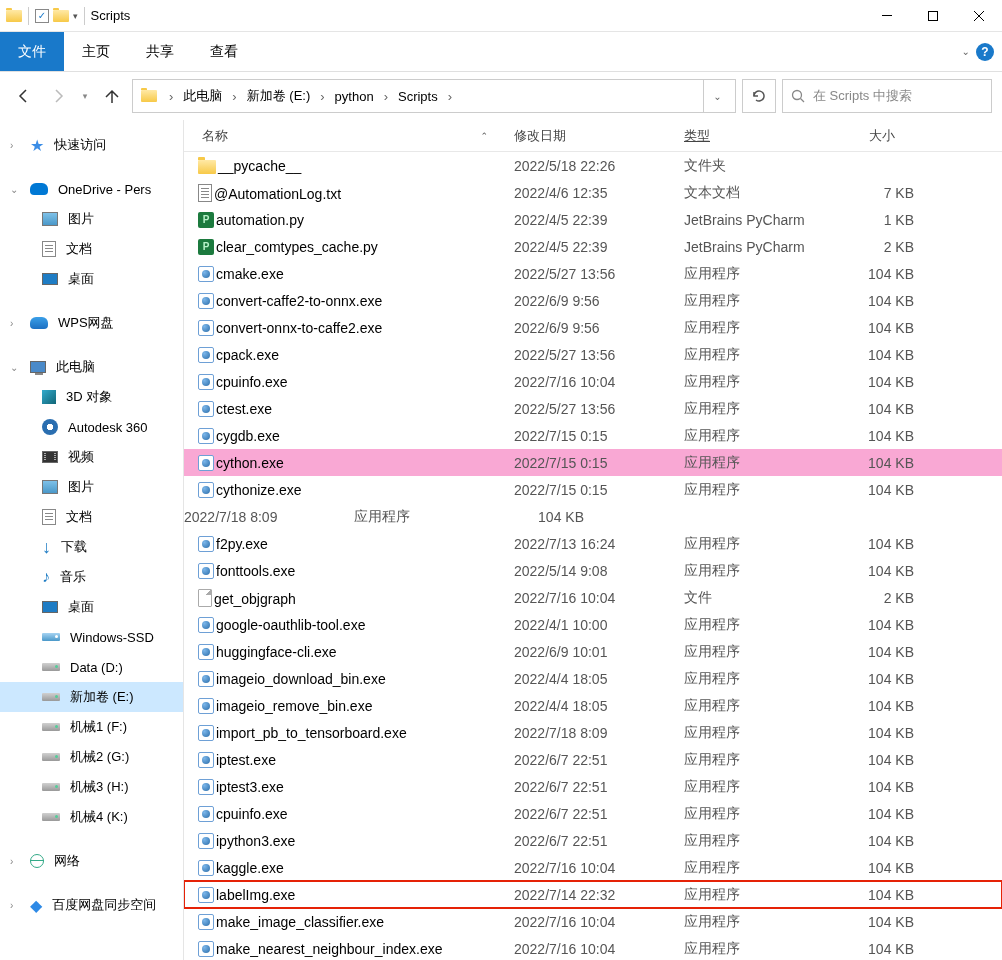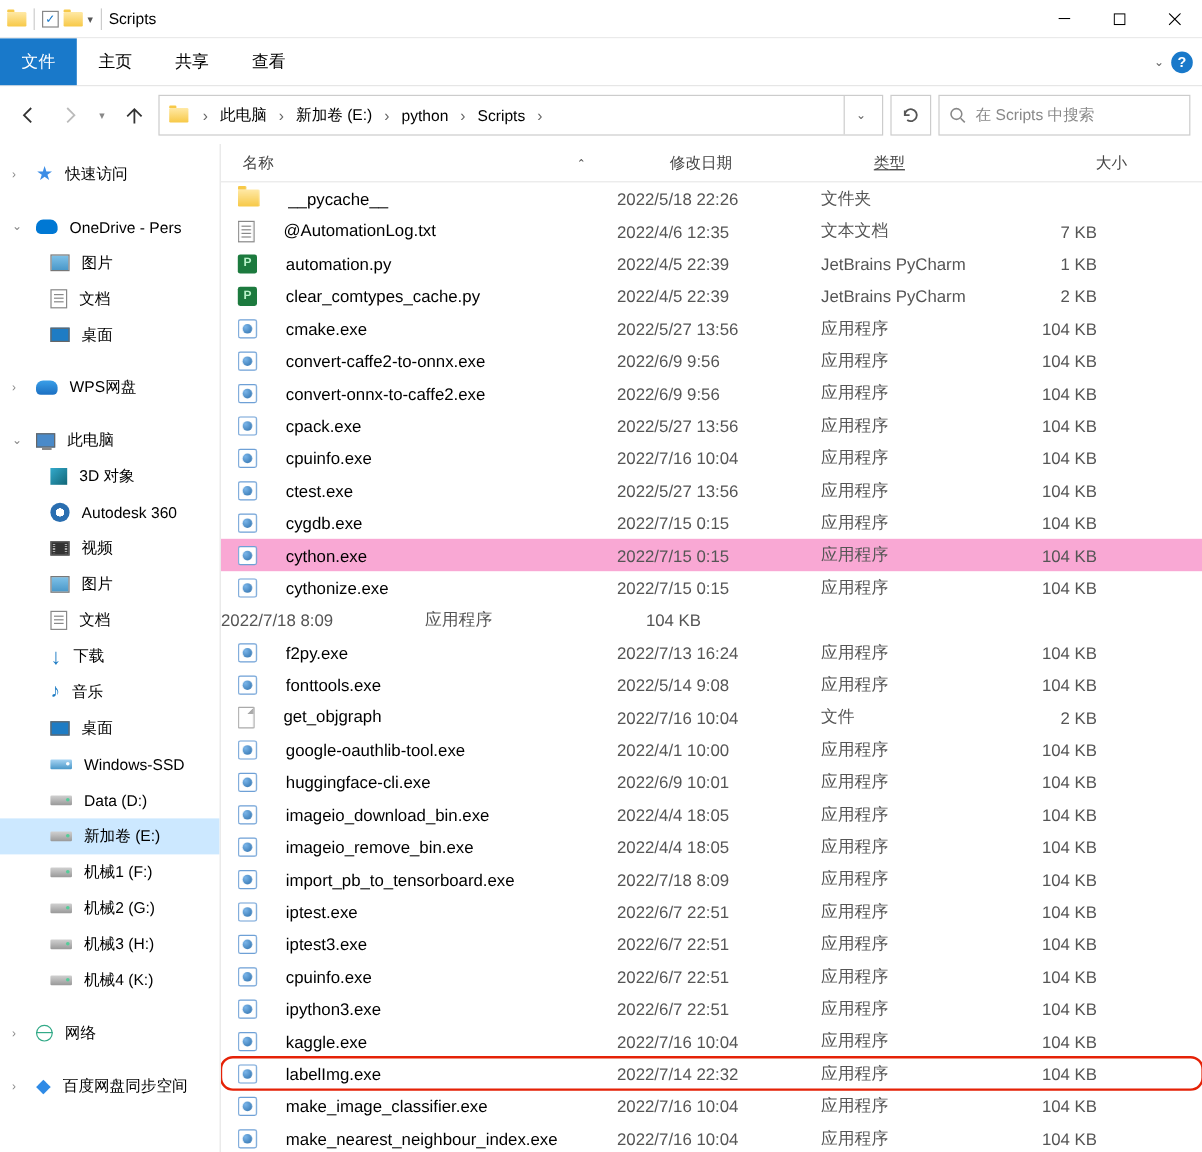--- a/index.html
+++ b/index.html
@@ -39,33 +39,33 @@
   .side-item { display: flex; align-items: center; height: 30px; padding-left: 22px; gap: 10px; }
   .side-item.root { padding-left: 10px; font-weight: 400; }
   .side-item.selected { background: #cce8ff; }
   .side-label { white-space: nowrap; overflow: hidden; text-overflow: ellipsis; }
   .side-caret { width: 10px; color: #888; font-size: 10px; }
   
   
   .content { flex: 1; overflow: auto; }
   .columns-header { display: flex; height: 32px; align-items: center; border-bottom: 1px solid #e8e8e8; color: #444; font-size: 13px; position: sticky; top: 0; background: #fff; }
   .col-name { width: 330px; padding-left: 18px; display: flex; align-items: center; gap: 6px; }
-  .col-date { width: 170px; margin-left: 44px; }
+  .col-date { width: 170px; }
   .col-type { width: 158px; text-decoration: underline; }
   .col-size { width: 80px; text-align: center; }
   .sort-caret { font-size: 9px; color: #555; margin-left: auto; margin-right: 26px; }
   
   .file-list { }
   .file-row { display: flex; height: 27px; align-items: center; font-size: 14px; }
   .file-row.hovered { background: #f9a8d4; }
-  .file-cell-name { width: 330px; padding-left: 14px; display: flex; align-items: flex-start; gap: 24px; }
+  .file-cell-name { width: 330px; padding-left: 14px; display: flex; align-items: flex-end; gap: 2px; }
   .file-cell-date { width: 170px; color: #555; }
   .file-cell-type { width: 158px; color: #555; }
   .file-cell-size { width: 80px; text-align: right; color: #555; padding-right: 8px; }
-  .file-row.highlight-red { outline: 2px solid #e52207; outline-offset: -1px; border-radius: 10px; }
+  .file-row.highlight-red { outline: 2px solid #e52207; outline-offset: -1px; }
   
   
   .ico { display: inline-flex; align-items: center; justify-content: center; }
   .ico-folder { width: 18px; height: 14px; background: linear-gradient(#ffe9a6, #f7c948); border-radius: 1px; position: relative; }
   .ico-folder::before { content: ""; position: absolute; top: -3px; left: 0; width: 7px; height: 3px; background: #f7c948; border-radius: 1px 1px 0 0; }
   .ico-folder-mini { width: 16px; height: 12px; background: linear-gradient(#ffe9a6, #f7c948); border-radius: 1px; position: relative; }
   .ico-folder-mini::before { content: ""; position: absolute; top: -2px; left: 0; width: 6px; height: 2px; background: #f7c948; border-radius: 1px 1px 0 0; }
   .ico-file { width: 14px; height: 18px; background: #fff; border: 1px solid #aaa; border-radius: 1px; position: relative; }
   .ico-file::before { content:""; position:absolute; top:0; right:0; width:5px; height:5px; background:linear-gradient(135deg,transparent 49%, #aaa 50%); }
   .ico-txt { width: 14px; height: 18px; background: #fff; border: 1px solid #888; position: relative; }

